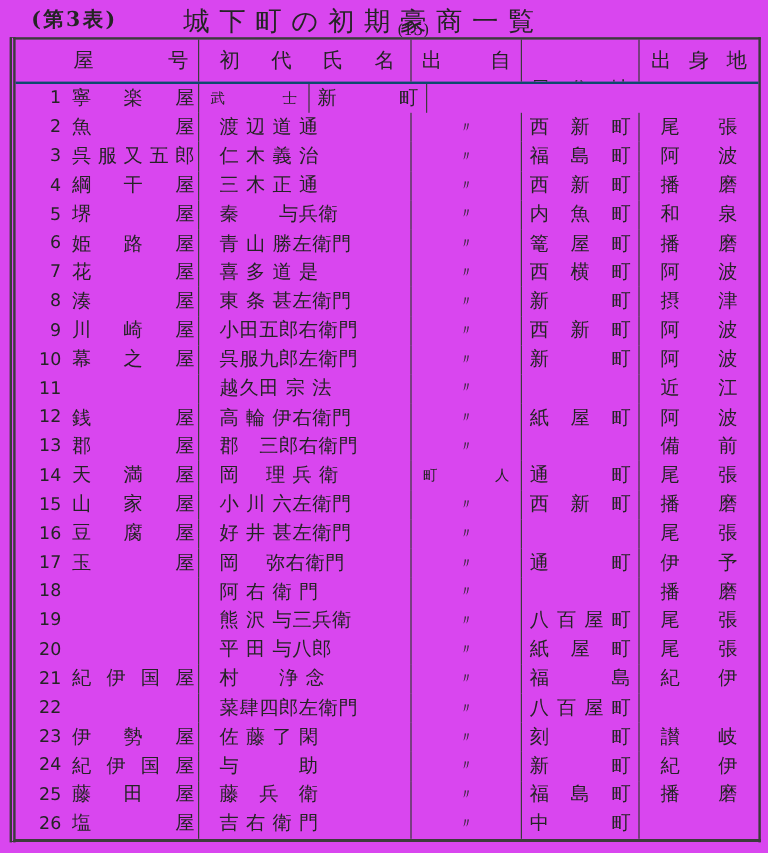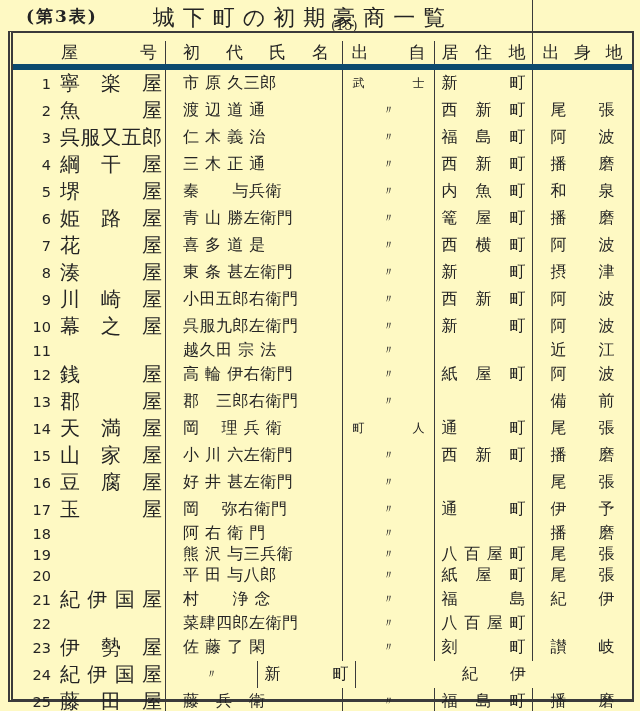--- a/index.html
+++ b/index.html
@@ -1,19 +1,19 @@
 <!DOCTYPE html>
 <html lang="ja"><head>
 <meta charset="utf-8">
 <style>
   html,body{margin:0;padding:0;}
   .page{
     position:relative;
     width:640px;height:711px;
-    background:#fef9c3;
+    background:#d946ef;
     color:#242424;
     font-family:"DejaVu Serif","Liberation Serif",serif;
     overflow:hidden;
   }
   .cap{
     position:absolute;left:26px;top:5px;
     font-size:17px;letter-spacing:2px;font-weight:bold;
   }
   .title{
     position:absolute;left:0;right:34px;top:3px;
@@ -28,43 +28,42 @@
     width:626px;height:671px;
     box-sizing:border-box;
     border:2px solid #3b3b3b;
     border-left:5px double #3b3b3b;
     border-bottom:3px solid #3b3b3b;
     display:flex;flex-direction:column;
   }
   .thead{
     height:37px;flex:0 0 37px;
     display:flex;box-sizing:border-box;
-    border-bottom:6px solid #0c4a6e;
-    align-items:flex-end;
+    border-bottom:2px solid #0c4a6e;
   }
   .tbody{flex:1;display:flex;flex-direction:column;}
   .row{flex:1;display:flex;}
   .c{
     box-sizing:border-box;display:flex;align-items:center;
     border-right:1px solid #3b3b3b;
     overflow:hidden;
   }
   .c1{width:153px;padding-left:10px;}
   .c2{width:177px;}
   .c3{width:92px;justify-content:center;}
   .c4{width:98px;justify-content:center;}
   .c5{flex:1;border-right:none;justify-content:center;}
   .jl{display:inline-block;text-align:justify;text-align-last:justify;text-justify:inter-character;}
   .jl.one{text-align-last:center;}
   .num{
     width:28px;text-align:right;
     font-family:"DejaVu Sans","Liberation Sans",sans-serif;
     font-size:14.5px;
   }
-  .shop{width:102px;margin-left:9px;font-size:20px;}
+  .shop{width:102px;margin-left:9px;font-size:16px;}
   .founder{padding-left:17px;font-size:16px;letter-spacing:.5px;white-space:pre;}
   .org{width:72px;font-size:12px;}
   .res{width:84px;font-size:16px;}
   .birth{width:64px;font-size:16px;}
   .thead .c{font-size:17px;}
   .h-shop{width:96px;margin-left:38px;}
   .h-founder{width:146px;margin-left:17px;}
   .h-origin{width:74px;}
   .h-residence{width:84px;margin-top:47px;}
   .h-birth{width:80px;}
@@ -97,23 +96,20 @@
         <span class="jl h-birth">出身地</span>
       </div>
     </div>
 
     <div class="tbody">
   <div class="row">
     <div class="c c1">
       <span class="num">1</span>
       <span class="jl shop">寧楽屋</span>
     </div>
-    <div class="c c2">
-      <span class="founder">市 原 久三郎</span>
-    </div>
     <div class="c c3">
       <span class="jl org">武士</span>
     </div>
     <div class="c c4">
       <span class="jl res">新町</span>
     </div>
     <div class="c c5">
       <span class="jl birth one"></span>
     </div>
   </div>
@@ -533,20 +529,23 @@
     <div class="c c5">
       <span class="jl birth">讃岐</span>
     </div>
   </div>
 
   <div class="row">
     <div class="c c1">
       <span class="num">24</span>
       <span class="jl shop">紀伊国屋</span>
     </div>
+    <div class="c c2">
+      <span class="founder">与　　　助</span>
+    </div>
     <div class="c c3">
       <span class="jl org one">〃</span>
     </div>
     <div class="c c4">
       <span class="jl res">新町</span>
     </div>
     <div class="c c5">
       <span class="jl birth">紀伊</span>
     </div>
   </div>

